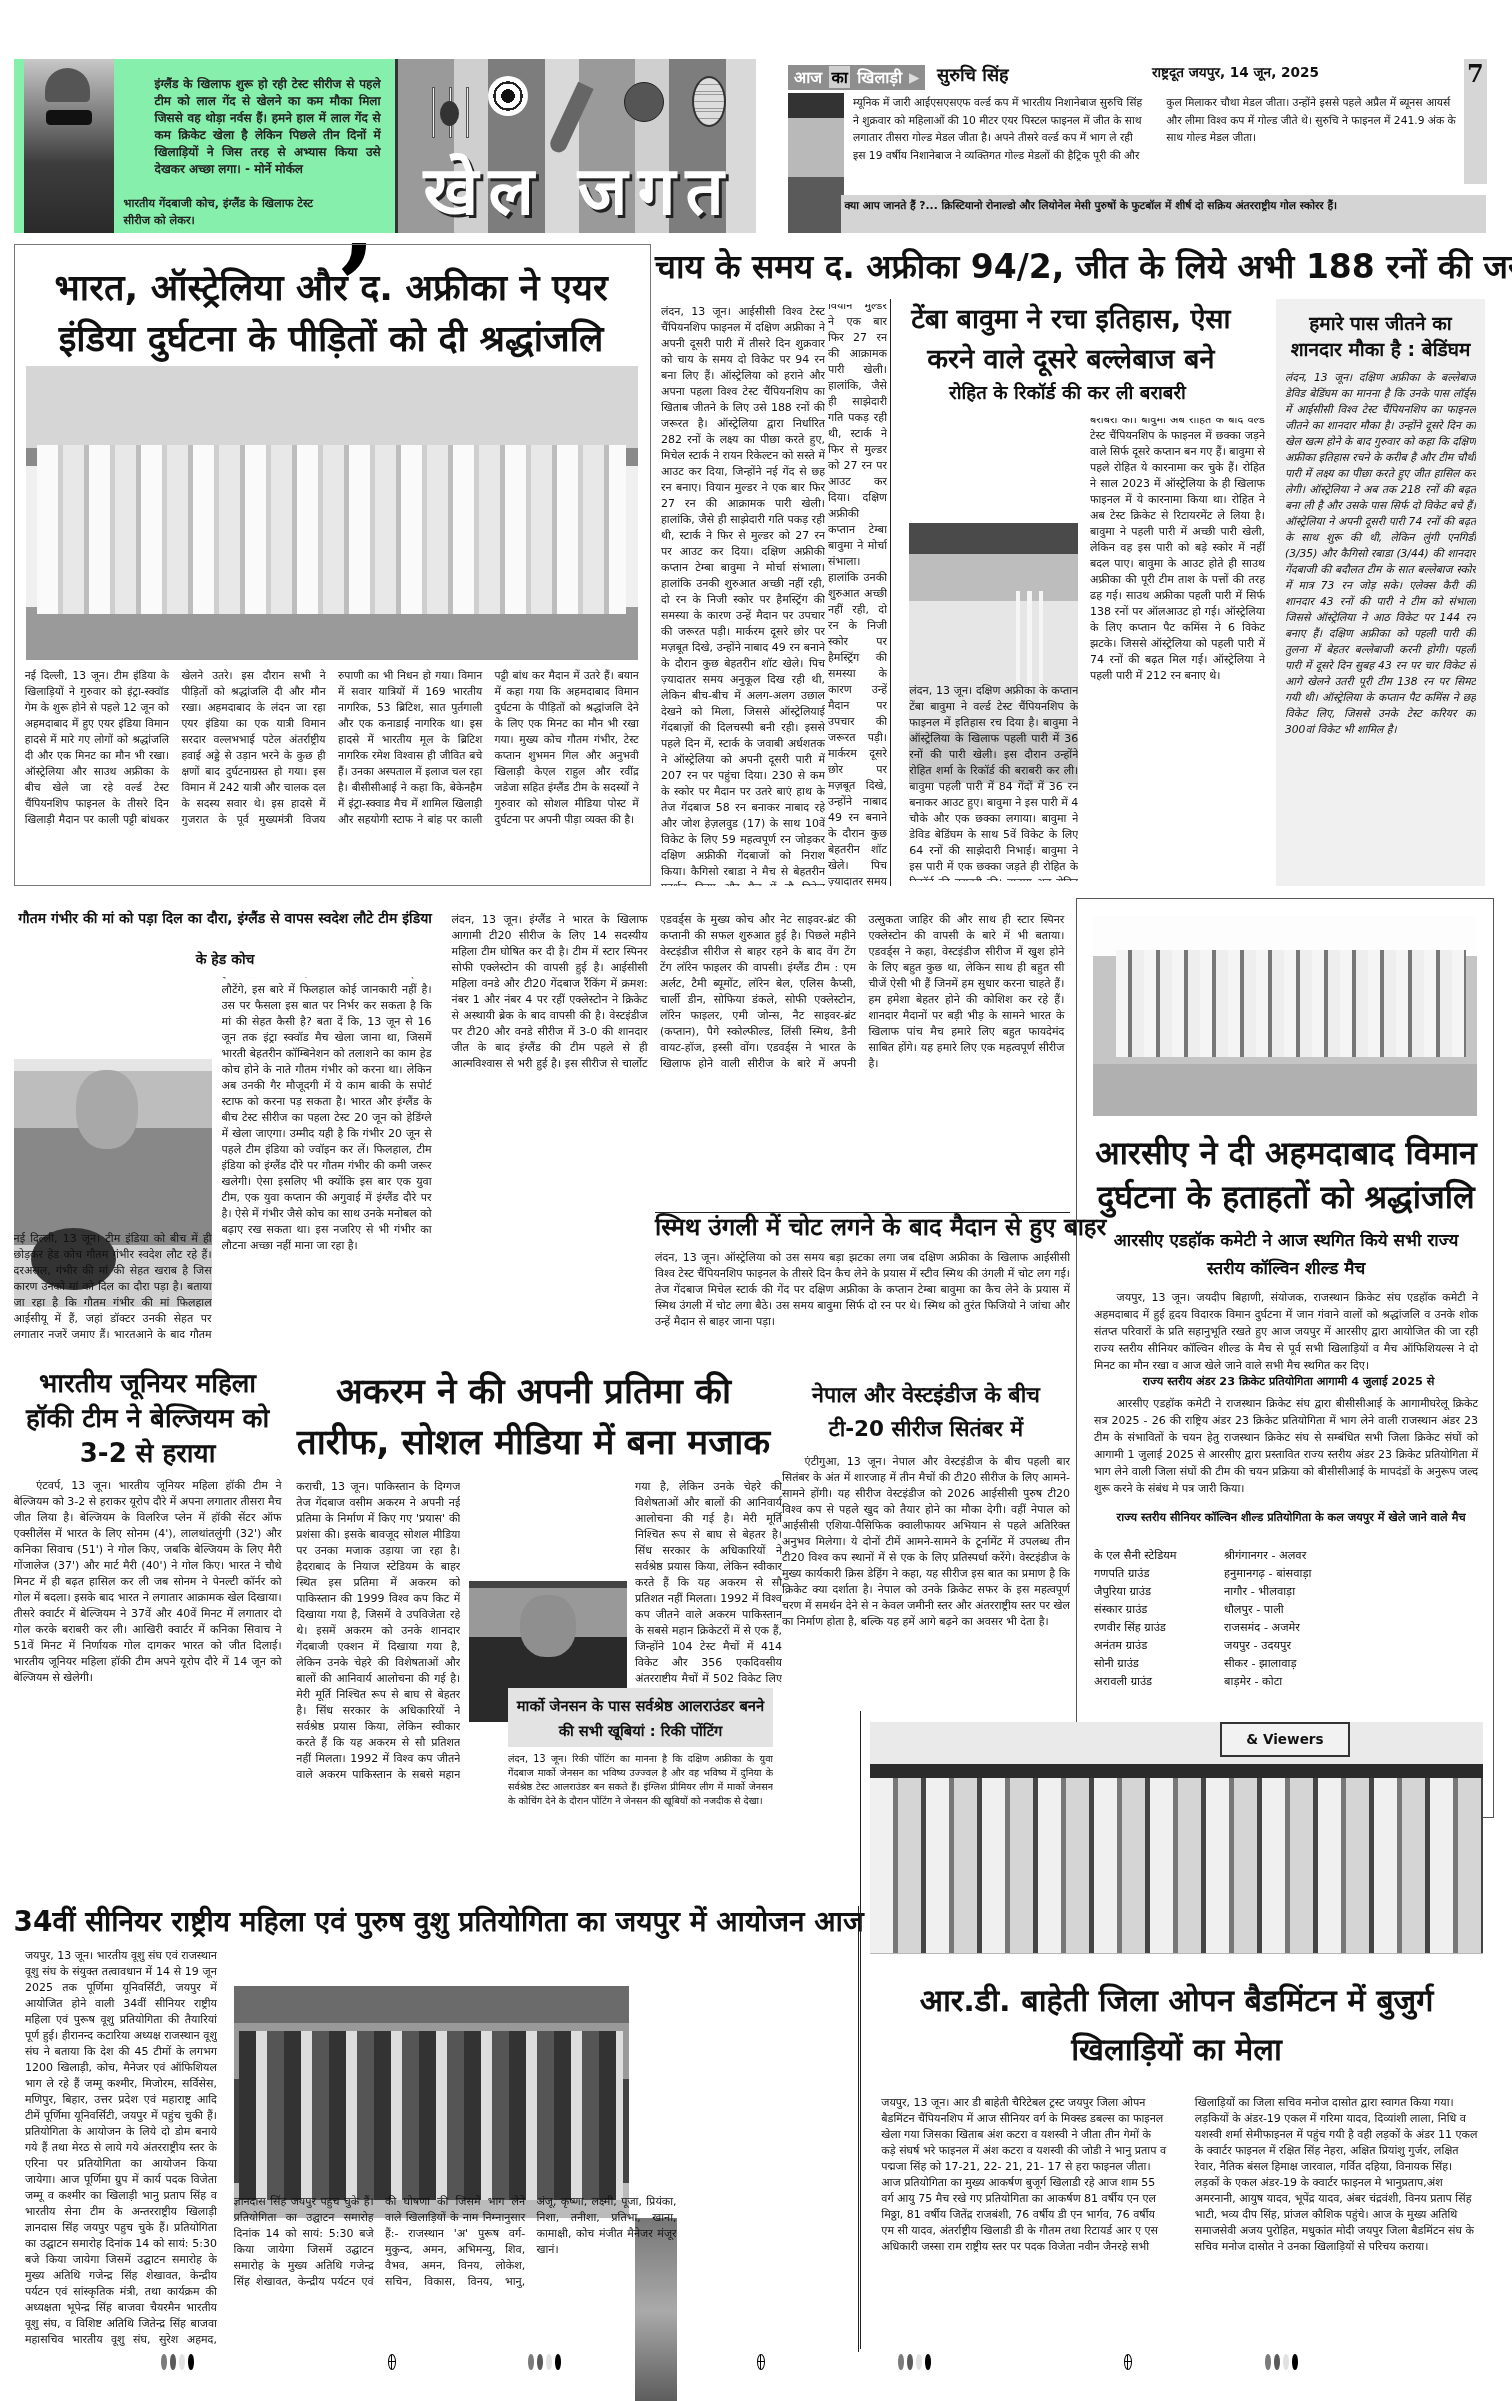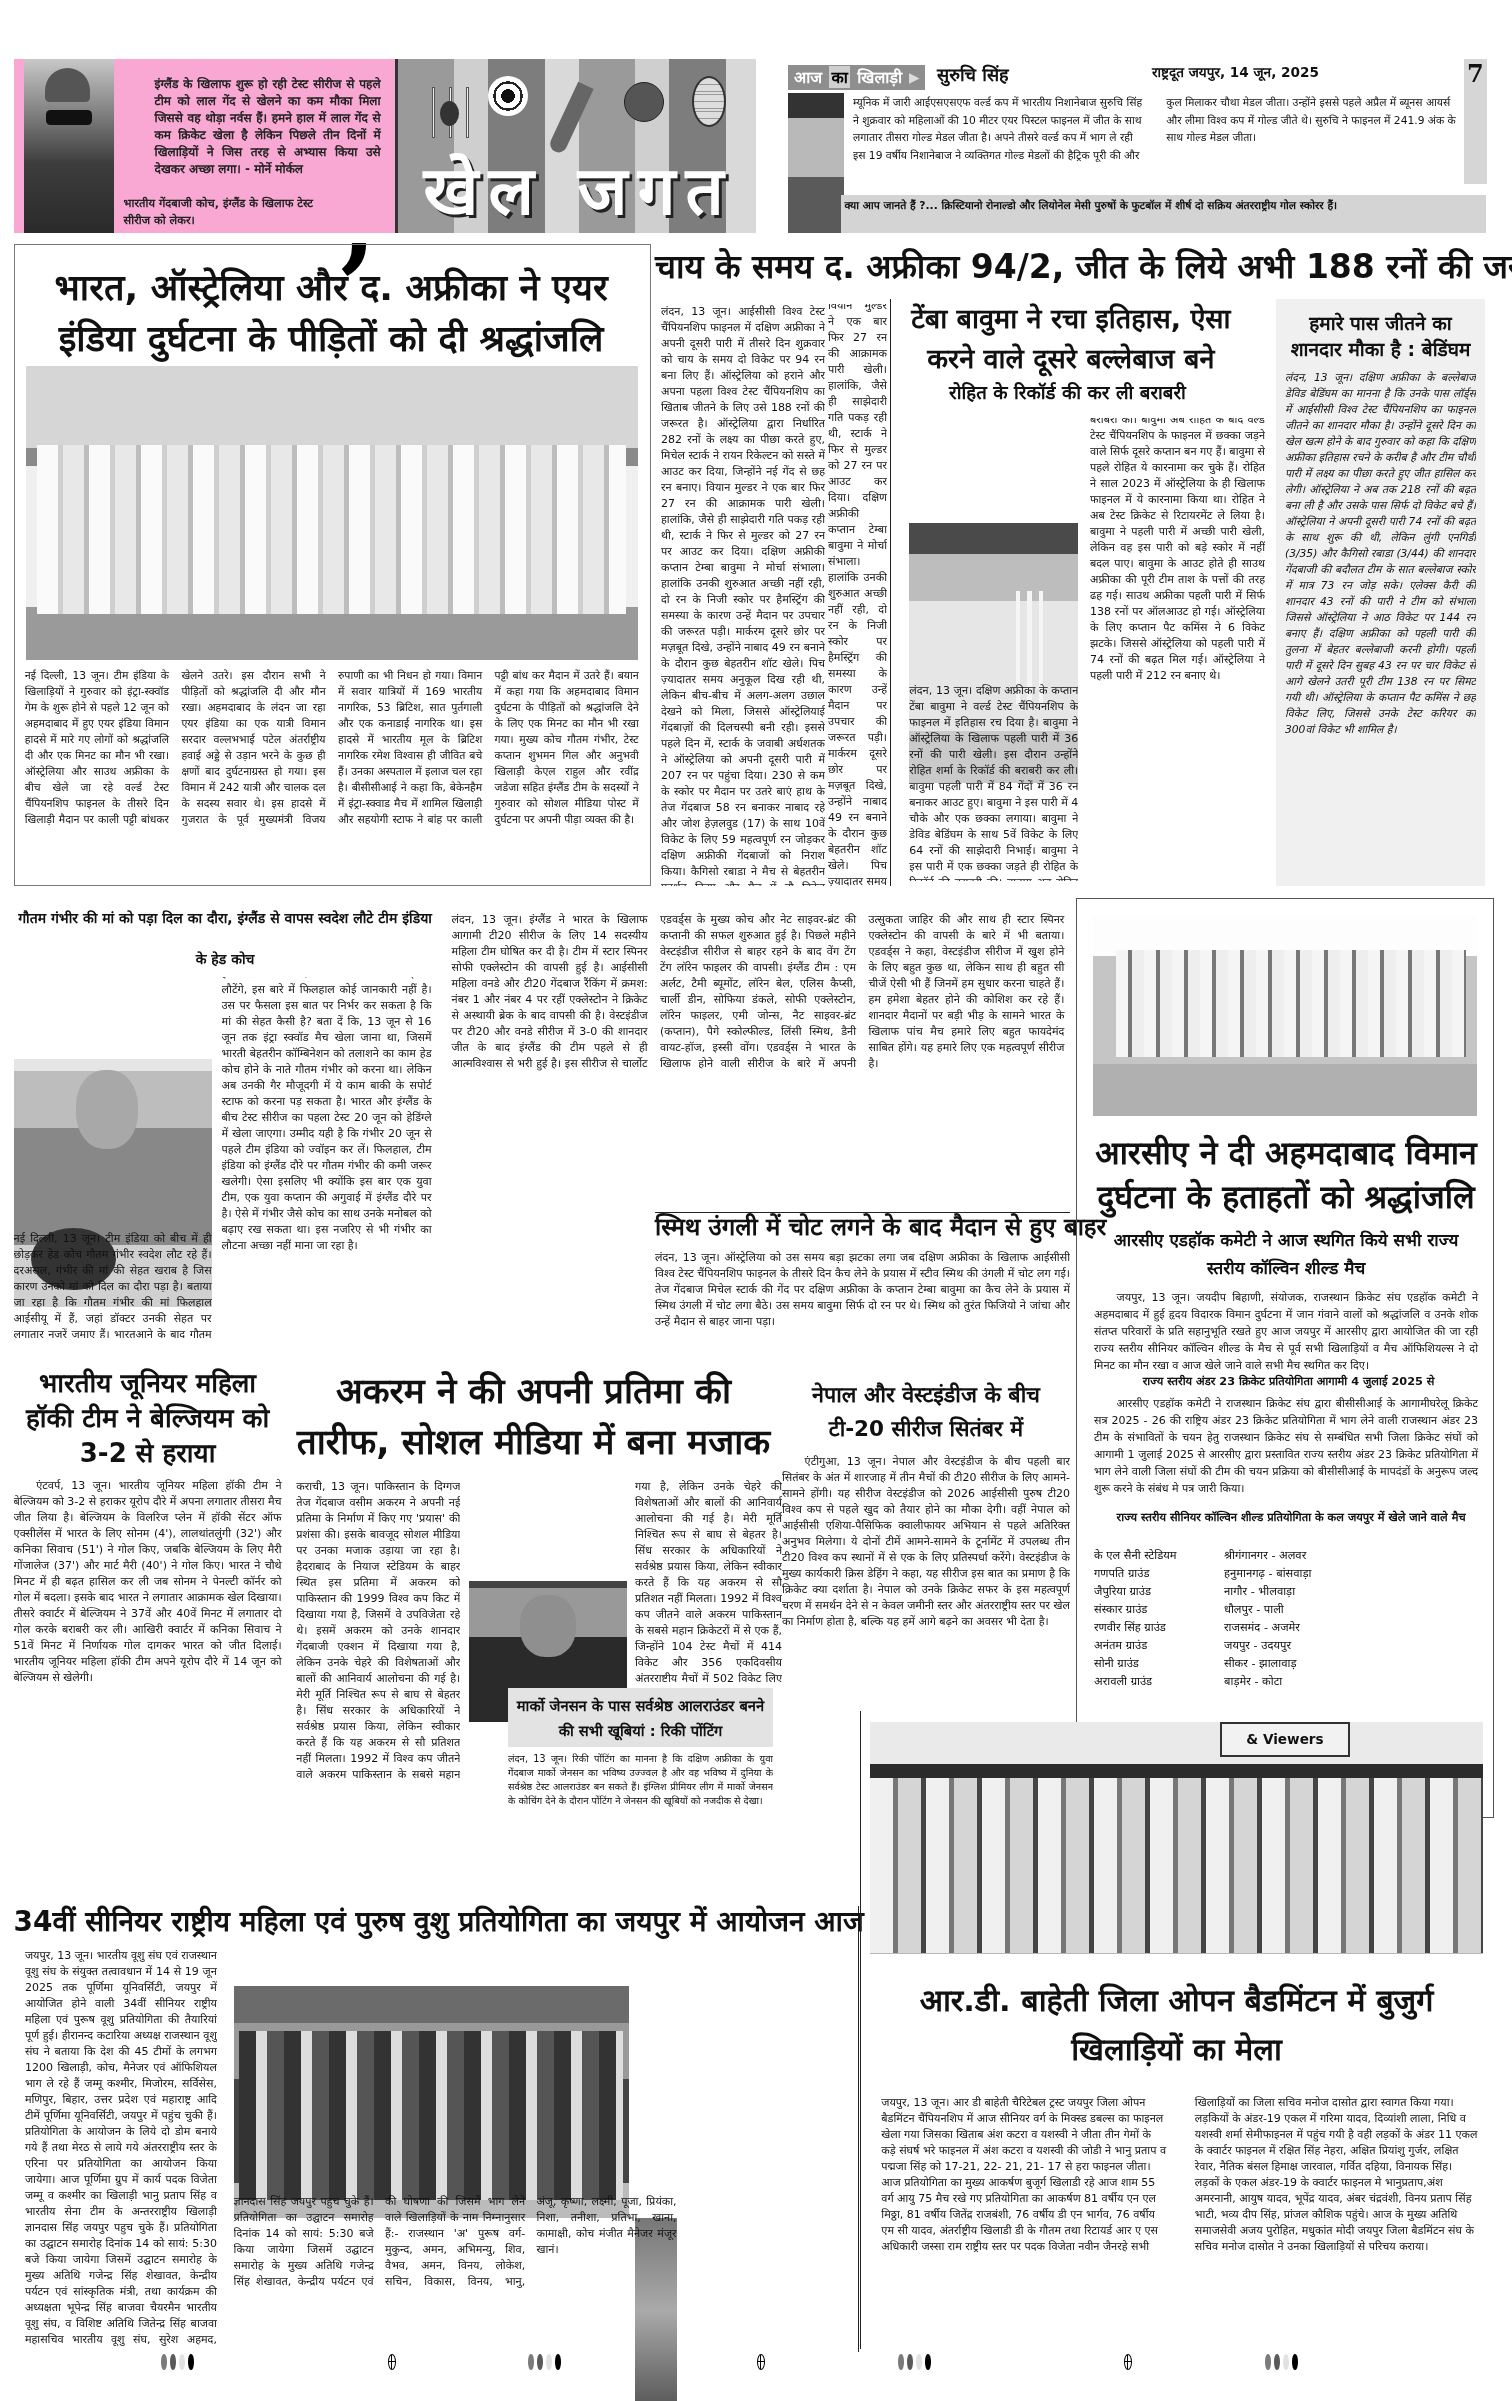--- a/index.html
+++ b/index.html
@@ -16,21 +16,21 @@
 .box{border:1.7px solid #777}
 .rule-v{border-left:1.7px solid #222}
 .reg{display:inline-flex;gap:3.4px;align-items:center}
 .reg span{width:5.6px;height:16px;border-radius:50%;display:inline-block}
 </style>
 </head>
 <body>
 
 <div class="abs" style="left:0;top:0;width:1512px;height:234px">
 
-  <div class="abs" style="left:13.6px;top:59px;width:382px;height:174px;background:#f9a8d4">
+  <div class="abs" style="left:13.6px;top:59px;width:382px;height:174px;background:#86efac">
     <div class="abs photo" style="left:10.2px;top:0;width:90px;height:174px;background:linear-gradient(180deg,#c8c8c8,#777 35%,#3d3d3d 60%,#2a2a2a)">
       <div class="abs" style="left:21.5px;top:9px;width:45px;height:34px;border-radius:22.6px 22.6px 4.5px 4.5px;background:#555"></div>
       <div class="abs" style="left:22.6px;top:51px;width:46px;height:14.7px;border-radius:4.5px;background:#111"></div>
     </div>
     <div class="abs" style="left:141px;top:17px;width:226px;font-size:12px;line-height:17px;font-weight:bold;color:#222;text-align:justify">इंग्लैंड के खिलाफ शुरू हो रही टेस्ट सीरीज से पहले टीम को लाल गेंद से खेलने का कम मौका मिला जिससे वह थोड़ा नर्वस हैं। हमने हाल में लाल गेंद से कम क्रिकेट खेला है लेकिन पिछले तीन दिनों में खिलाड़ियों ने जिस तरह से अभ्यास किया उसे देखकर अच्छा लगा। - मोर्ने मोर्कल</div>
     <div class="abs" style="left:110px;top:136px;width:215px;font-size:11.3px;line-height:17px;font-weight:bold;color:#222">भारतीय गेंदबाजी कोच, इंग्लैंड के खिलाफ टेस्ट सीरीज को लेकर।</div>
     <div class="abs" style="left:327px;top:113px;font-size:102px;line-height:1;font-weight:bold;color:#000;font-family:'DejaVu Serif',serif">,</div>
   </div>
 
   <div class="abs" style="left:395px;top:59px;width:361px;height:174px;background:repeating-linear-gradient(90deg,#9a9a9a 0 56px,#cfcfcf 56px 90px,#7d7d7d 90px 147px,#d9d9d9 147px 181px);border-left:3.4px solid #333">

